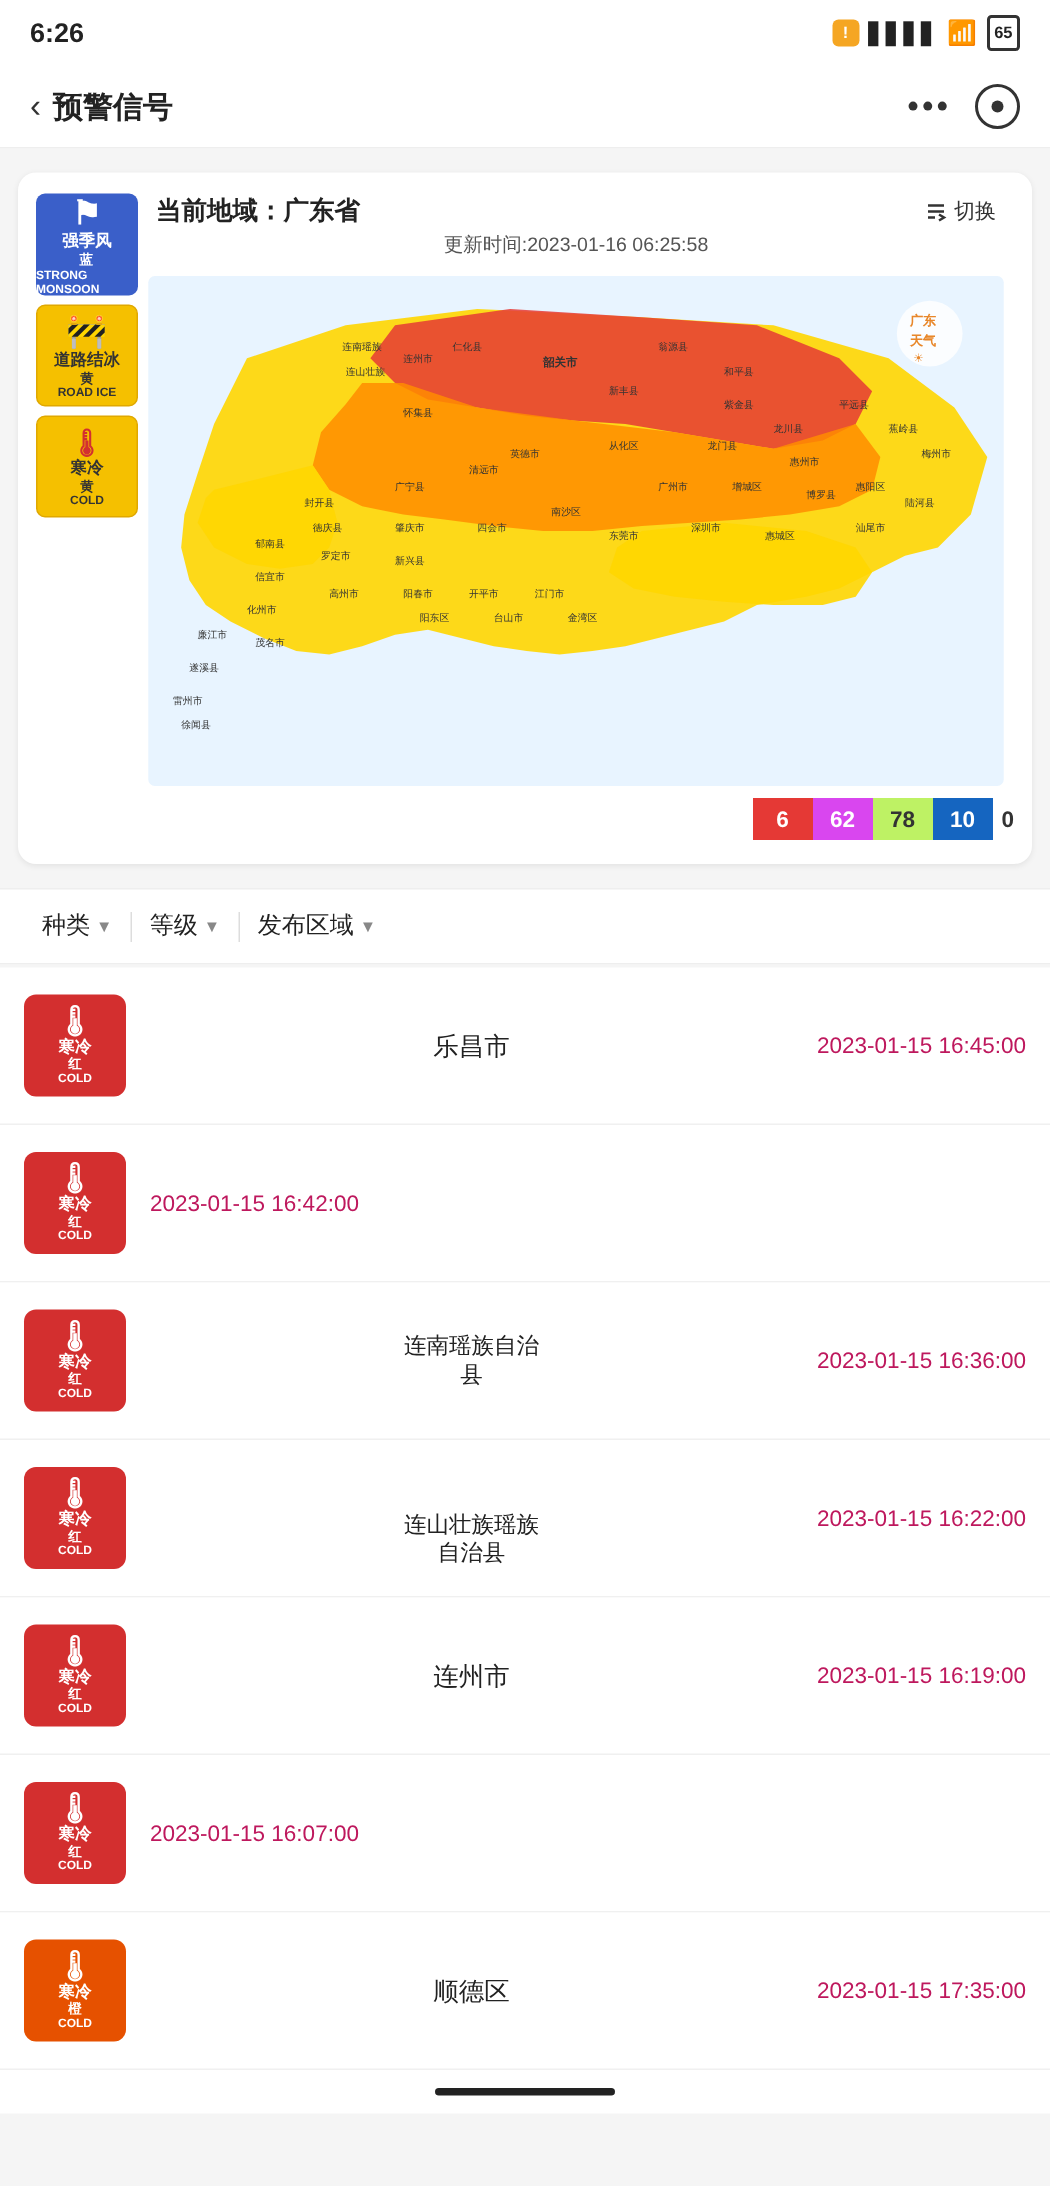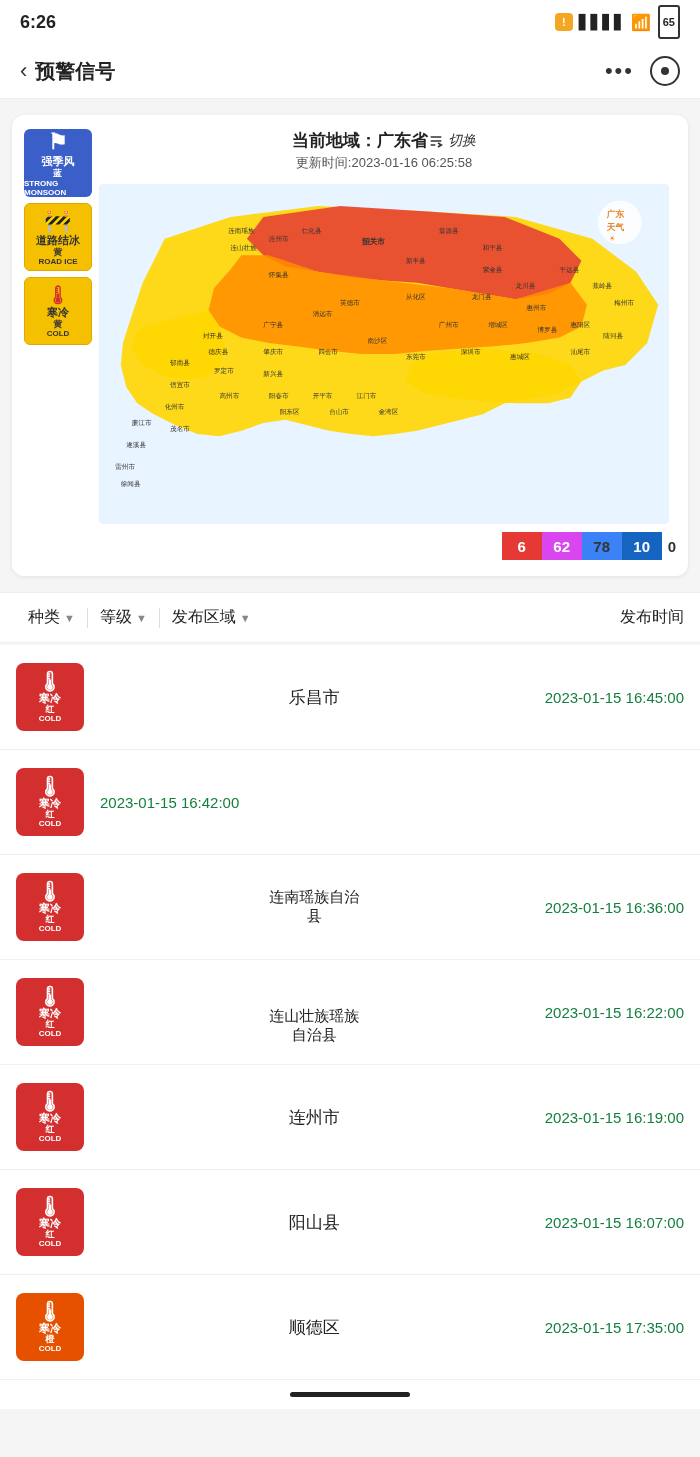--- a/index.html
+++ b/index.html
@@ -36,21 +36,21 @@
       border-radius: 4px;
       display: flex; align-items: center; justify-content: center;
       font-size: 11px; color: #fff; font-weight: bold;
     }
     .signal-bars { font-size: 14px; letter-spacing: 1px; }
     .wifi-icon { font-size: 16px; }
     .battery-box {
       display: flex; align-items: center; gap: 2px;
       border: 2px solid #333; border-radius: 3px; padding: 1px 3px;
       font-size: 11px; font-weight: 600;
-      height: 34px;
+      height: 24px;
     }
 
     
     .nav-header {
       background: #fff;
       display: flex;
       align-items: center;
       justify-content: space-between;
       padding: 12px 20px;
       border-bottom: 1px solid #eee;
@@ -116,21 +116,20 @@
       border: 1px solid #e0a800;
     }
     .map-center {
       flex: 1;
       text-align: center;
     }
     .map-switch-btn {
       display: inline-flex; align-items: center; gap: 4px;
       font-size: 14px; color: #333; font-weight: 500;
       cursor: pointer;
-      font-style: italic;
     }
 
     
     .map-container {
       position: relative;
       width: 100%;
       height: 340px;
       margin-top: 8px;
     }
     .gd-map {
@@ -146,21 +145,21 @@
       gap: 0;
       margin-top: 8px;
     }
     .count-box {
       width: 40px; height: 28px;
       display: flex; align-items: center; justify-content: center;
       font-size: 15px; font-weight: bold; color: #fff;
     }
     .count-red { background: #e53935; }
     .count-orange { background: #d946ef; }
-    .count-yellow { background: #3b82f6; color: #333; }
+    .count-yellow { background: #bef264; color: #333; }
     .count-blue { background: #1565c0; }
     .count-zero { font-size: 15px; color: #333; margin-left: 6px; font-weight: bold; }
 
     
     .filter-row {
       display: flex;
       align-items: center;
       background: #fff;
       padding: 14px 16px;
       margin: 0 0 2px;
@@ -210,21 +209,21 @@
     .warn-orange {
       background: #e65100;
       color: #fff;
     }
     .warning-area {
       flex: 1;
       font-size: 17px; font-weight: 500; color: #222;
       text-align: center;
     }
     .warning-time {
-      font-size: 15px; color: #15803d;
+      font-size: 15px; color: #be185d;
     }
 
     
     .bottom-bar {
       background: #fff;
       padding: 12px;
       display: flex; justify-content: center;
     }
     .bottom-indicator {
       width: 120px; height: 5px;
@@ -280,21 +279,21 @@
       </div>
       <div class="legend-item legend-cold">
         <span style="font-size:18px;font-weight:900;color:#d32f2f">🌡</span>
         <span style="font-size:11px;font-weight:900;line-height:1.2">寒冷</span>
         <span style="font-size:9px;line-height:1">黄</span>
         <span style="font-size:8px">COLD</span>
       </div>
     </div>
 
     <div class="map-center">
-      <div style="display:flex;align-items:center;justify-content:center;padding:0 12px;">
+      <div style="display:flex;align-items:center;justify-content:space-between;padding:0 12px;">
         <span style="font-size:17px;font-weight:600;">当前地域：广东省</span>
         <span class="map-switch-btn">
           <svg width="16" height="16" viewBox="0 0 24 24" fill="none" stroke="#333" stroke-width="2.5">
               <path d="M4 6h16M4 12h16M4 18h7"></path>
               <polyline points="15 15 20 18 15 21"></polyline>
             </svg>
           <span>切换</span>
         </span>
       </div>
       <div style="font-size:13px;color:#555;padding:2px 8px 4px;">更新时间:2023-01-16 06:25:58</div>
@@ -392,21 +391,20 @@
   <div class="filter-divider"></div>
   <div class="filter-item">
     <span>等级</span>
     <span class="chevron">▼</span>
   </div>
   <div class="filter-divider"></div>
   <div class="filter-item">
     <span>发布区域</span>
     <span class="chevron">▼</span>
   </div>
-  <div class="filter-time">发布时间</div>
 </div>
 
 <div class="warning-list">
 
   <div class="warning-item">
     <div class="warning-icon-box warn-red">
       <span style="font-size:20px;line-height:1">🌡</span>
       <span style="font-size:11px;font-weight:bold;line-height:1.3">寒冷</span>
       <span style="font-size:9px;line-height:1">红</span>
       <span style="font-size:8px;letter-spacing:0;line-height:1.2">COLD</span>
@@ -458,21 +456,20 @@
     <div class="warning-time">2023-01-15 16:19:00</div>
   </div>
 
   <div class="warning-item">
     <div class="warning-icon-box warn-red">
       <span style="font-size:20px;line-height:1">🌡</span>
       <span style="font-size:11px;font-weight:bold;line-height:1.3">寒冷</span>
       <span style="font-size:9px;line-height:1">红</span>
       <span style="font-size:8px;letter-spacing:0;line-height:1.2">COLD</span>
     </div>
-    <div class="warning-area">阳山县</div>
     <div class="warning-time">2023-01-15 16:07:00</div>
   </div>
 
   <div class="warning-item">
     <div class="warning-icon-box warn-orange">
       <span style="font-size:20px;line-height:1">🌡</span>
       <span style="font-size:11px;font-weight:bold;line-height:1.3">寒冷</span>
       <span style="font-size:9px;line-height:1">橙</span>
       <span style="font-size:8px;letter-spacing:0;line-height:1.2">COLD</span>
     </div>

